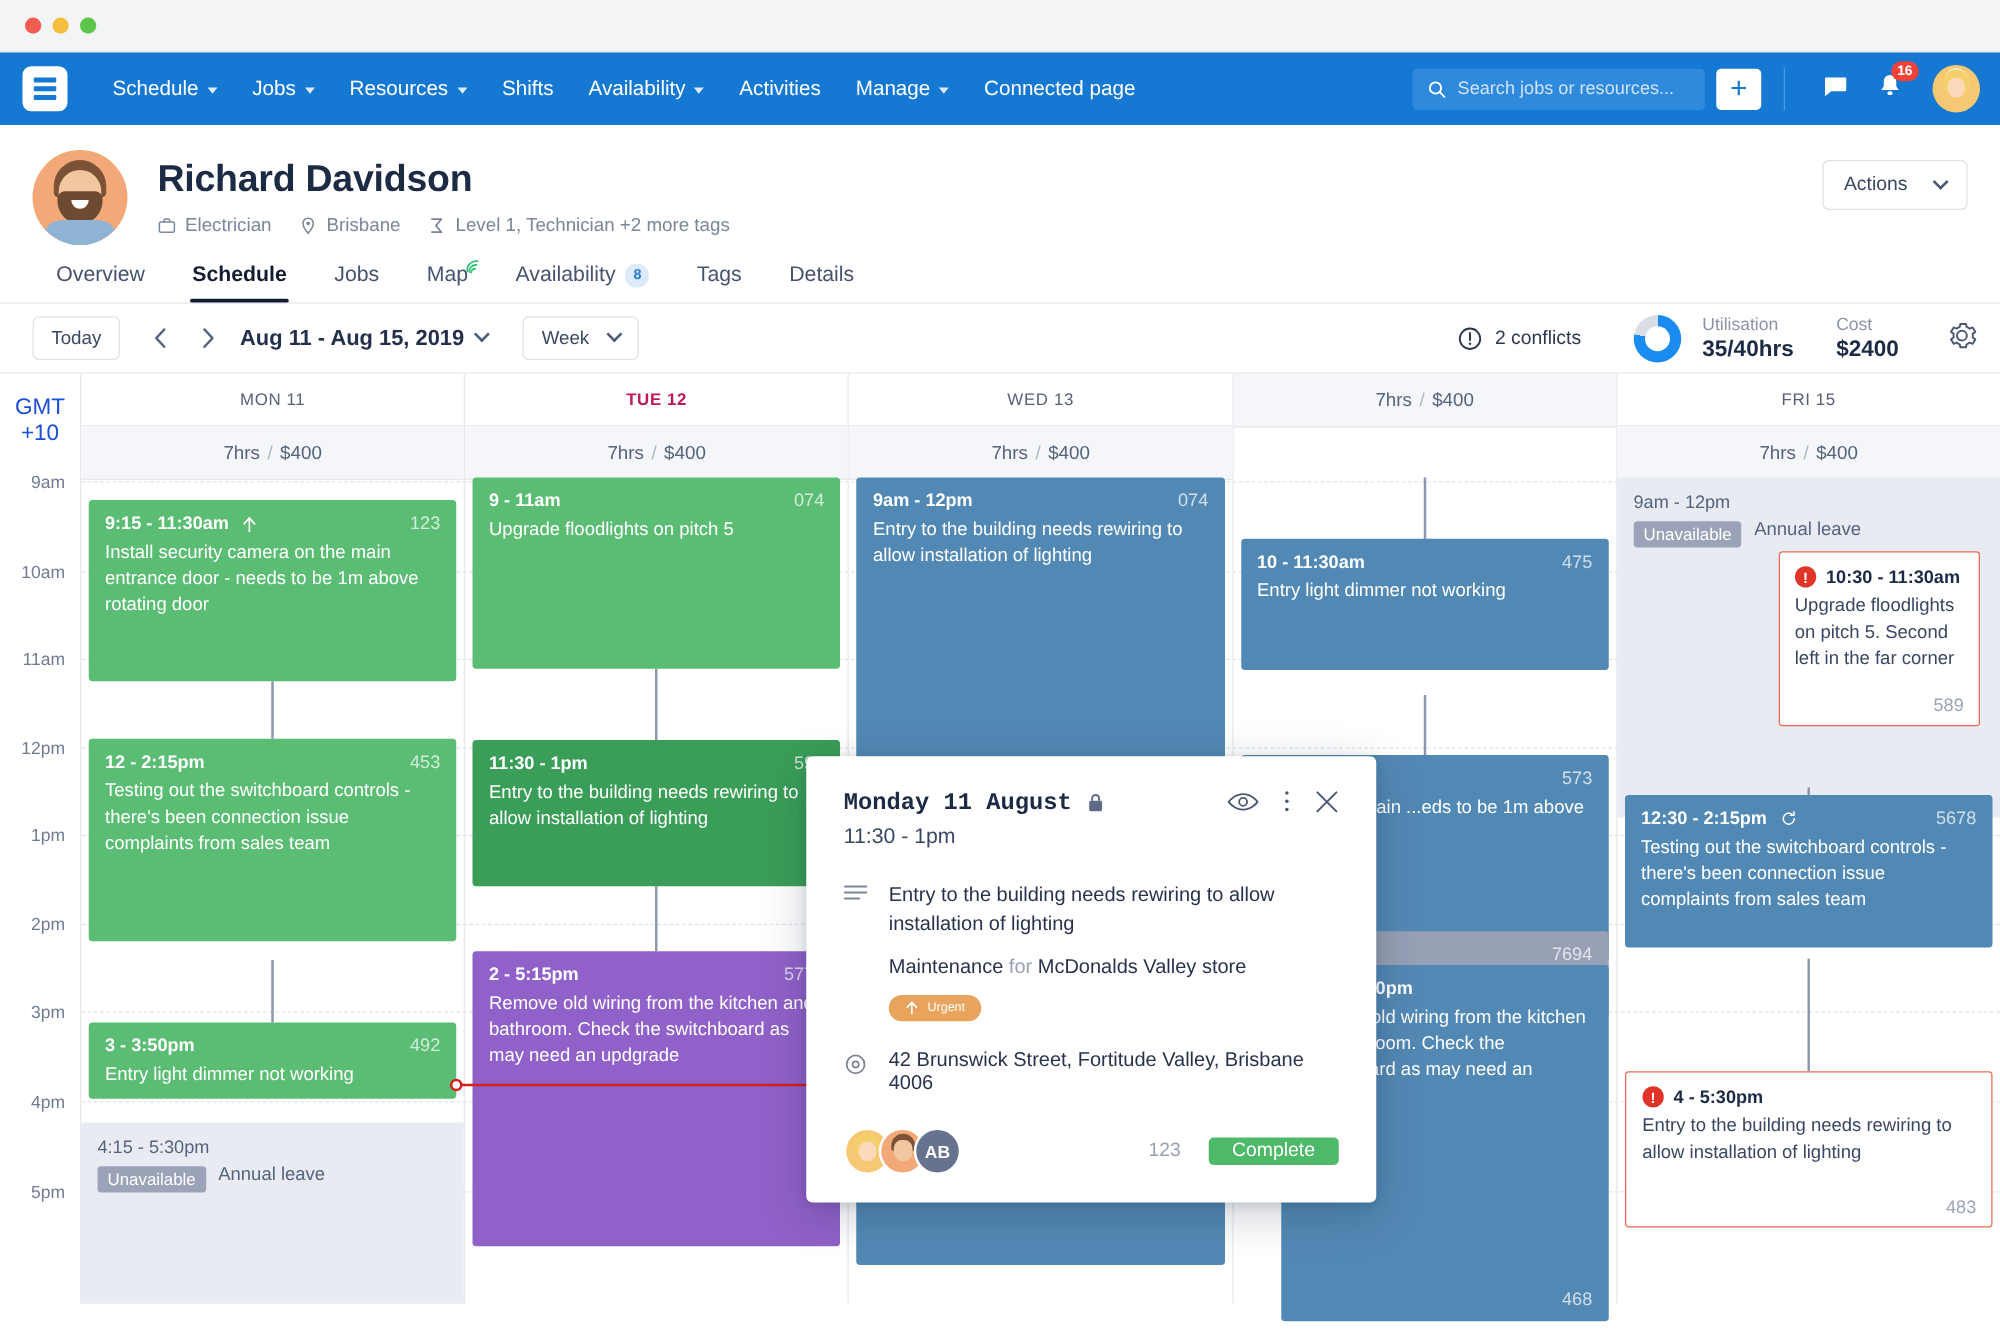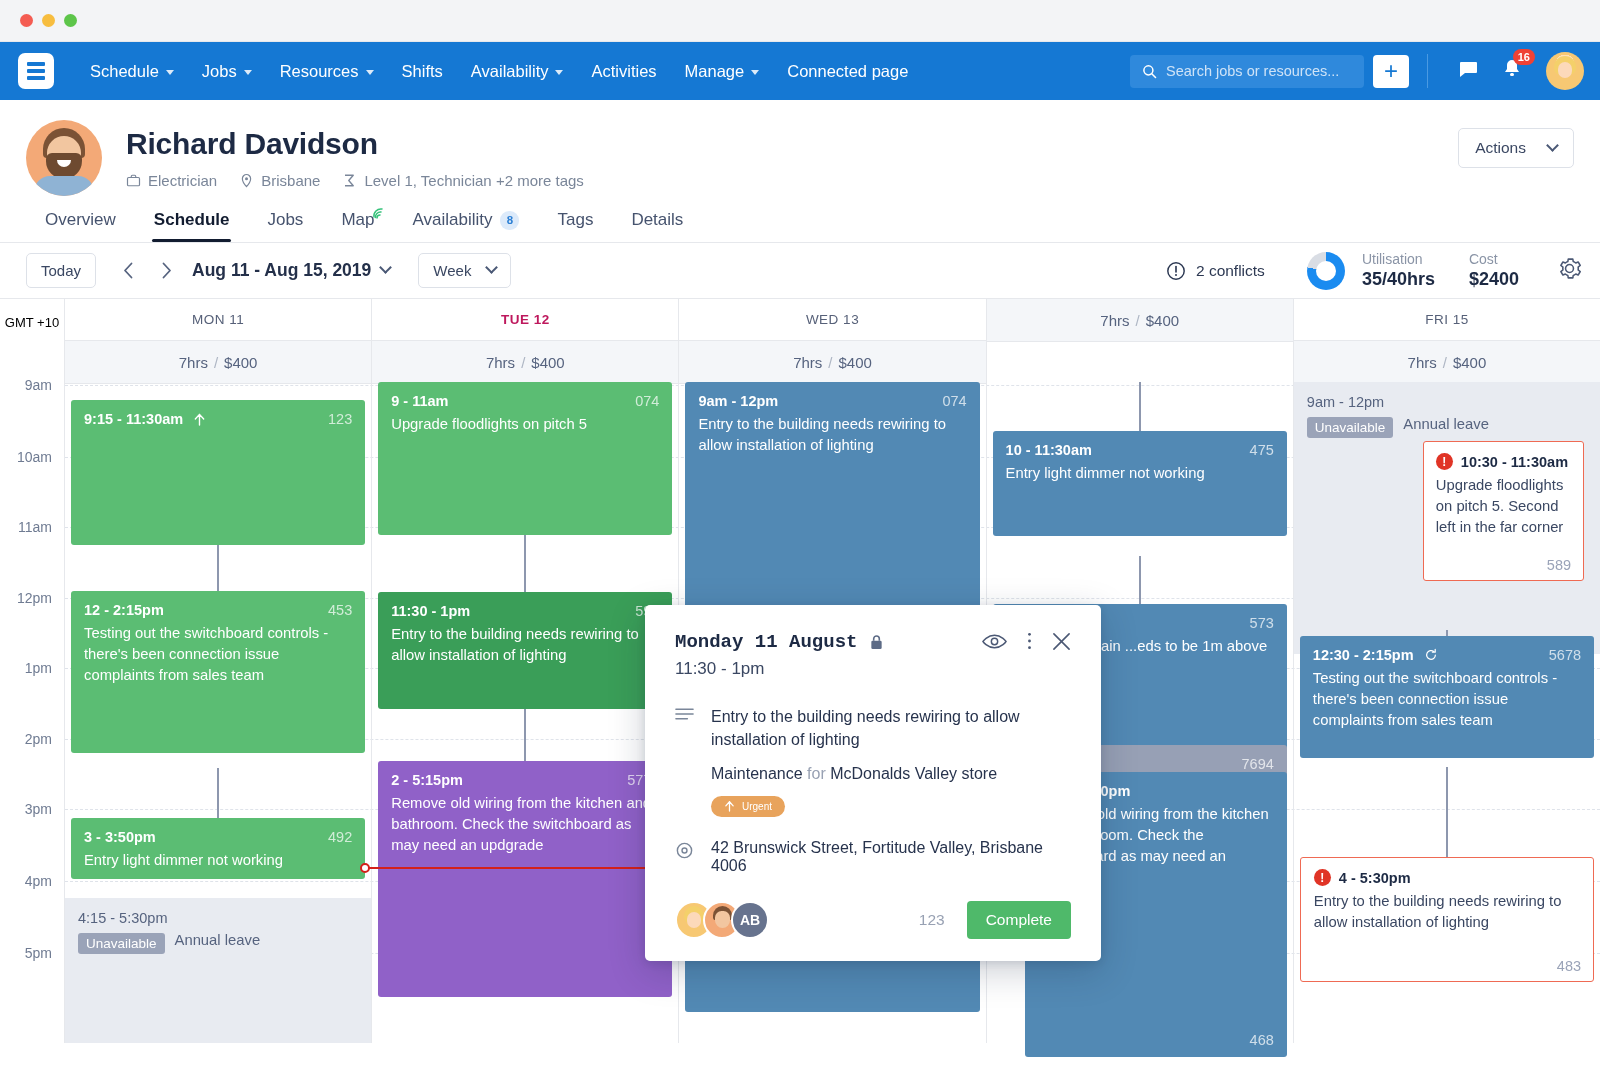--- a/index.html
+++ b/index.html
@@ -163,21 +163,21 @@
     content: ""; position: absolute; inset: 9px; background: #fff; border-radius: 50%;
   }
   .stat { margin-left: 17px; }
   .stat .lbl { font-size: 14px; color: #8a94a6; line-height: 1.25; }
   .stat .val { font-size: 18px; font-weight: 700; color: #1d2a44; line-height: 1.25; }
   .gear { margin-left: 38px; cursor: pointer; color: #4b5874; }
 
   
   .cal { position: relative; height: 744px; display: flex; }
   .gutter { width: 65px; flex: none; border-right: 1px solid #e6e8ec; position: relative; background: #fff; }
-  .gmt { font-size: 13px; color: #000000; text-align: center; padding-top: 16px; }
+  .gmt { font-size: 18px; color: #1d4ed8; text-align: center; padding-top: 16px; }
   .timelabel {
     position: absolute; right: 12px; font-size: 14px; color: #6f7b92;
     transform: translateY(-50%);
   }
   .daycols { flex: 1; display: flex; position: relative; }
   .daycol { flex: 1; border-right: 1px solid #e6e8ec; position: relative; }
   .daycol:last-child { border-right: none; }
   .dayhead {
     height: 42px; display: flex; align-items: center; justify-content: center;
     font-size: 13.5px; letter-spacing: .5px; color: #566078; border-bottom: 1px solid #e6e8ec;
@@ -274,21 +274,21 @@
   .av.a2 { background: #f3a977; }
   .av.a2::before { content:""; position:absolute; left:8px; top:3px; width:19px; height:14px; background:#7b5235; border-radius:10px 10px 3px 3px; }
   .av.a2::after { content:""; position:absolute; left:10px; top:8px; width:15px; height:17px; background:#f2c6a0; border-radius:7px 7px 8px 8px; }
   .av.ab {
     background: #67738e; color: #fff; font-size: 14px; font-weight: 600;
     display: flex; align-items: center; justify-content: center;
   }
   .pu-jid { margin-left: auto; font-size: 15.5px; color: #98a1b3; margin-right: 22px; }
   .completebtn {
     background: #4fb96a; color: #fff; border: none; border-radius: 4px;
-    padding: 0 19px; height: 38px; font-size: 15.5px; cursor: pointer;
+    padding: 0 19px; height: 22px; font-size: 15.5px; cursor: pointer;
     font-family: inherit;
   }
 </style>
 </head>
 <body>
 
 <div class="titlebar">
   <span class="dot r"></span>
   <span class="dot y"></span>
   <span class="dot g"></span>
@@ -519,20 +519,21 @@
         <div class="ev green" style="top:16px;height:145px">
           <div class="row1">
             <span class="time">
               <span>9:15 - 11:30am</span>
               <svg width="13" height="15" viewBox="0 0 14 16">
                   <path d="M7 14V3M7 2.5L2.5 7.5M7 2.5l4.5 5" fill="none" stroke="#fff" stroke-width="1.5" stroke-linecap="round"></path>
                 </svg>
             </span>
             <span class="id">123</span>
           </div>
+          <div class="desc">Install security camera on the main entrance door - needs to be 1m above rotating door</div>
         </div>
 
         <div class="ev green" style="top:207px;height:162px">
           <div class="row1">
             <span class="time">12 - 2:15pm</span>
             <span class="id">453</span>
           </div>
           <div class="desc">Testing out the switchboard controls - there's been connection issue complaints from sales team</div>
         </div>
 

